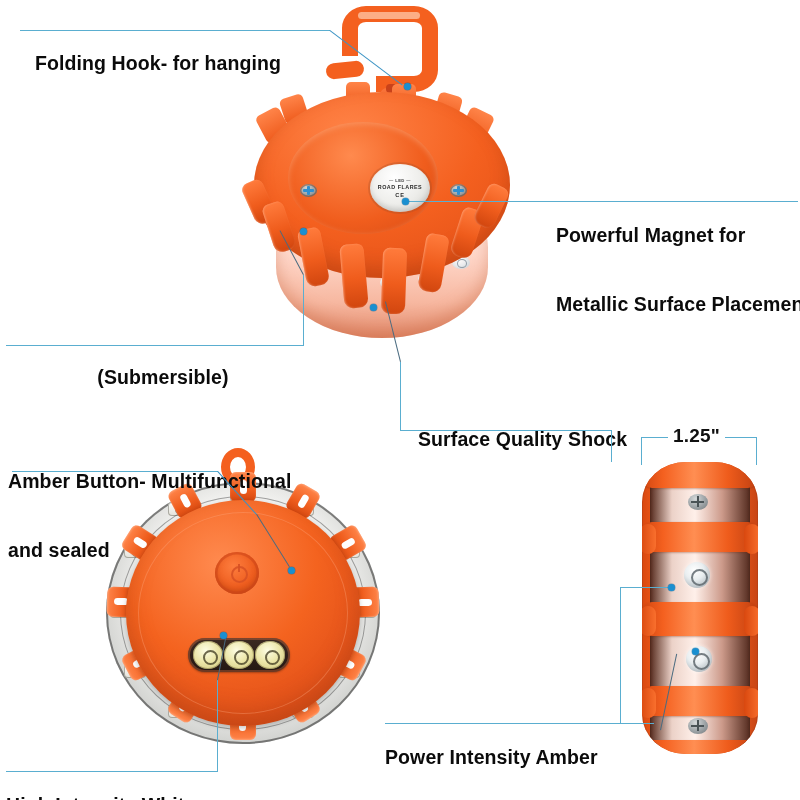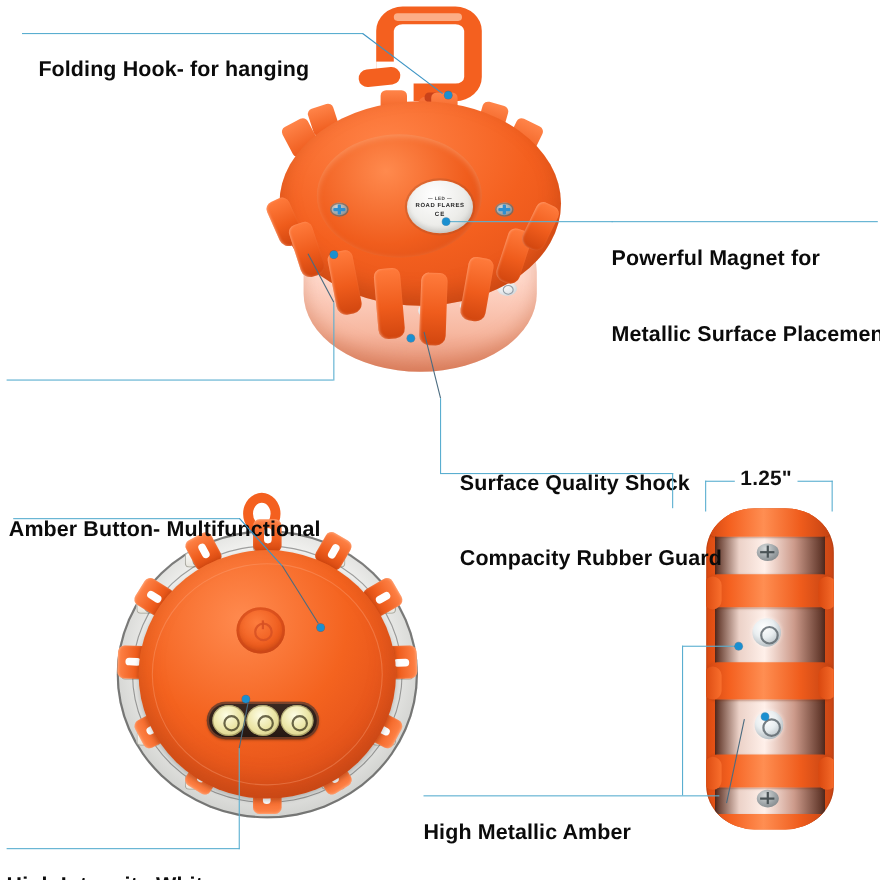--- a/index.html
+++ b/index.html
@@ -420,51 +420,52 @@
 
   <div class="callout" style="left:556px;top:178px;">
     <div>Powerful Magnet for</div>
     <div>Metallic Surface Placement</div>
   </div>
   <div class="lineH" style="left:556px;top:201px;width:242px;"></div>
   <div class="lineH" style="left:405px;top:201px;width:152px;"></div>
   <div class="dot" style="left:402px;top:198px;"></div>
 
   <div class="callout center" style="left:22px;top:320px;width:282px;">
+    <div>(Submersible)</div>
   </div>
   <div class="lineH" style="left:6px;top:345px;width:297px;"></div>
   <div class="lineV" style="left:303px;top:275px;height:71px;"></div>
   <div class="diagDark" style="left:303px;top:275px;width:50px;transform:rotate(-118deg);"></div>
   <div class="dot" style="left:300px;top:228px;"></div>
 
   <div class="callout" style="left:418px;top:382px;">
     <div>Surface Quality Shock</div>
-    <div>Compacity Rubber Guard</div>
   </div>
   <div class="lineV" style="left:400px;top:362px;height:68px;"></div>
   <div class="lineH" style="left:400px;top:430px;width:212px;"></div>
   <div class="lineV" style="left:611px;top:430px;height:32px;"></div>
   <div class="diagDark" style="left:400px;top:362px;width:62px;transform:rotate(-104deg);"></div>
   <div class="dot" style="left:370px;top:304px;"></div>
 
   <div class="lineH" style="left:641px;top:437px;width:116px;"></div>
   <div class="lineV" style="left:641px;top:437px;height:28px;"></div>
   <div class="lineV" style="left:756px;top:437px;height:28px;"></div>
   <div class="dim-label" style="left:668px;top:425px;">1.25"</div>
 
   <div class="callout" style="left:8px;top:424px;">
     <div>Amber Button- Multifunctional</div>
+    <div>and sealed</div>
   </div>
   <div class="lineH" style="left:12px;top:471px;width:206px;"></div>
   <div class="diag" style="left:218px;top:471px;width:58px;transform:rotate(48deg);"></div>
   <div class="diagDark" style="left:257px;top:514px;width:62px;transform:rotate(58deg);"></div>
   <div class="dot" style="left:288px;top:567px;"></div>
 
   <div class="callout" style="left:385px;top:700px;">
-    <div>High Metallic Amber</div>
+    <div>Power Intensity Amber</div>
     
   </div>
   <div class="lineH" style="left:385px;top:723px;width:269px;"></div>
   <div class="lineH" style="left:620px;top:587px;width:52px;"></div>
   <div class="lineV" style="left:620px;top:587px;height:136px;"></div>
   <div class="dot" style="left:668px;top:584px;"></div>
   <div class="diagDark" style="left:660px;top:730px;width:78px;transform:rotate(-78deg);"></div>
   <div class="dot" style="left:692px;top:648px;"></div>
 
   <div class="callout" style="left:6px;top:748px;">

